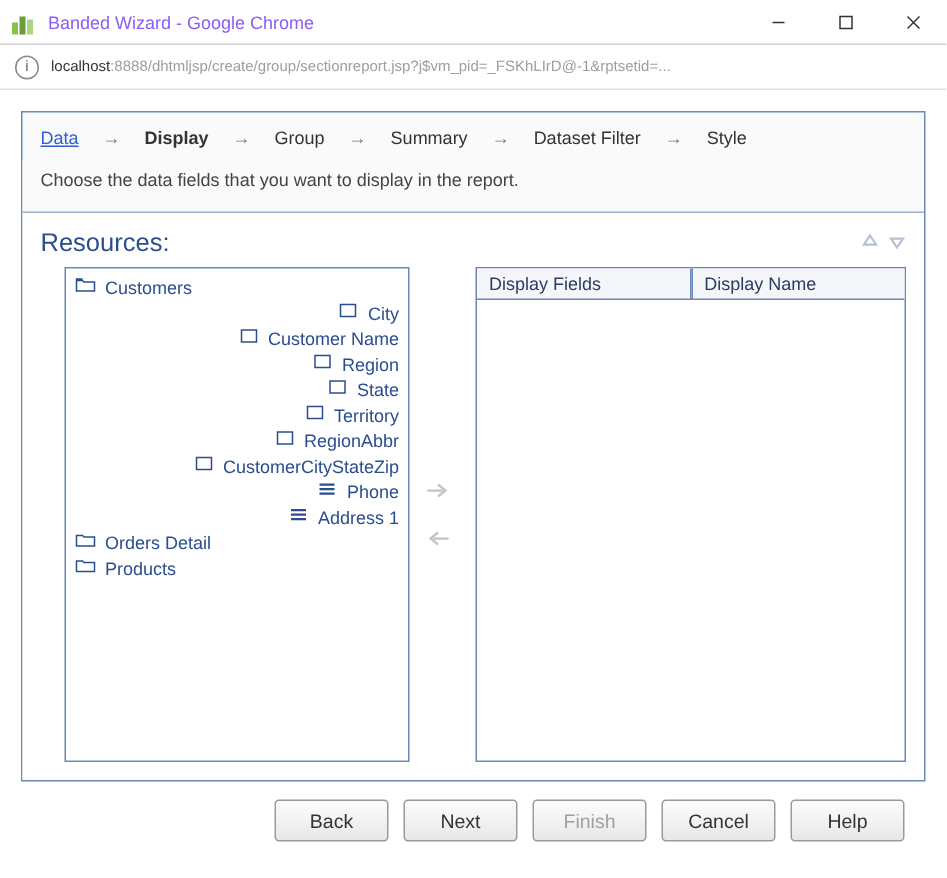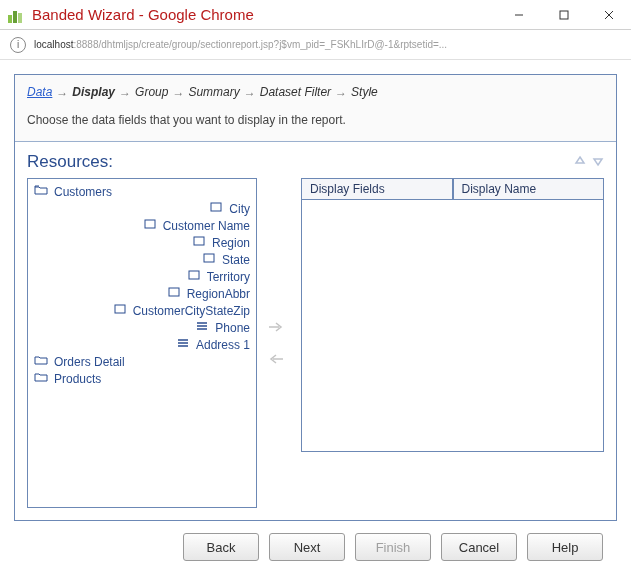--- a/index.html
+++ b/index.html
@@ -21,21 +21,21 @@
   }
   .app-icon {
     width: 16px; height: 16px;
     display: flex; align-items: flex-end; gap: 1px;
     margin-right: 8px;
   }
   .app-icon span { width: 4px; display: inline-block; }
   .app-icon .b1 { height: 8px; background: #8bc34a; }
   .app-icon .b2 { height: 12px; background: #689f38; }
   .app-icon .b3 { height: 10px; background: #aed581; }
-  .title-text { color: #b91c1c; font-size: 15px; }
+  .title-text { color: #8b5cf6; font-size: 12px; }
   .win-controls {
     margin-left: auto;
     display: flex;
   }
   .win-btn {
     width: 45px; height: 30px;
     display: flex; align-items: center; justify-content: center;
     color: #555;
   }
   .win-btn svg { width: 10px; height: 10px; stroke: #333; stroke-width: 1; fill: none; }
@@ -67,23 +67,22 @@
   .panel {
     border: 1px solid #6c88b5;
     background: #fafafa;
   }
   .breadcrumb {
     padding: 10px 12px 8px;
     font-size: 12px;
     color: #333;
     display: flex;
     flex-wrap: wrap;
-    gap: 4px;
+    gap: 16px;
     align-items: flex-start;
-    font-style: italic;
   }
   .breadcrumb a { color: #2b5fcf; text-decoration: underline; }
   .breadcrumb .active { font-weight: bold; color: #333; }
   .breadcrumb .arrow { color: #777; }
   .instruction {
     padding: 6px 12px 14px;
     color: #444;
     background: #fafafa;
   }
   .divider { border-top: 1px solid #9bb0ce; }
@@ -100,20 +99,21 @@
     padding-bottom: 6px;
     font-size: 17px;
   }
   .updown { display: flex; gap: 6px; opacity: .35; }
   .updown svg { width: 12px; height: 12px; stroke: #2b4d8f; fill: none; stroke-width: 1.5; }
 
   .columns {
     display: flex;
     gap: 8px;
     align-items: stretch;
+    margin-left: 16px;
   }
   .tree-box {
     width: 230px;
     height: 330px;
     border: 1px solid #6c88b5;
     background: #fff;
     padding: 4px 2px;
     overflow: auto;
   }
   .tree-item {
@@ -141,21 +141,21 @@
   }
   .transfer-btns .tbtn {
     width: 22px; height: 18px;
     display: flex; align-items: center; justify-content: center;
     opacity: .35;
   }
   .transfer-btns svg { width: 18px; height: 14px; stroke: #555; fill: none; stroke-width: 1.5; }
 
   .grid-box {
     flex: 1;
-    height: 274px;
+    height: 330px;
     border: 1px solid #6c88b5;
     background: #fff;
     display: flex;
     flex-direction: column;
   }
   .grid-header {
     display: flex;
     background: #f5f6f9;
   }
   .grid-header .col {

